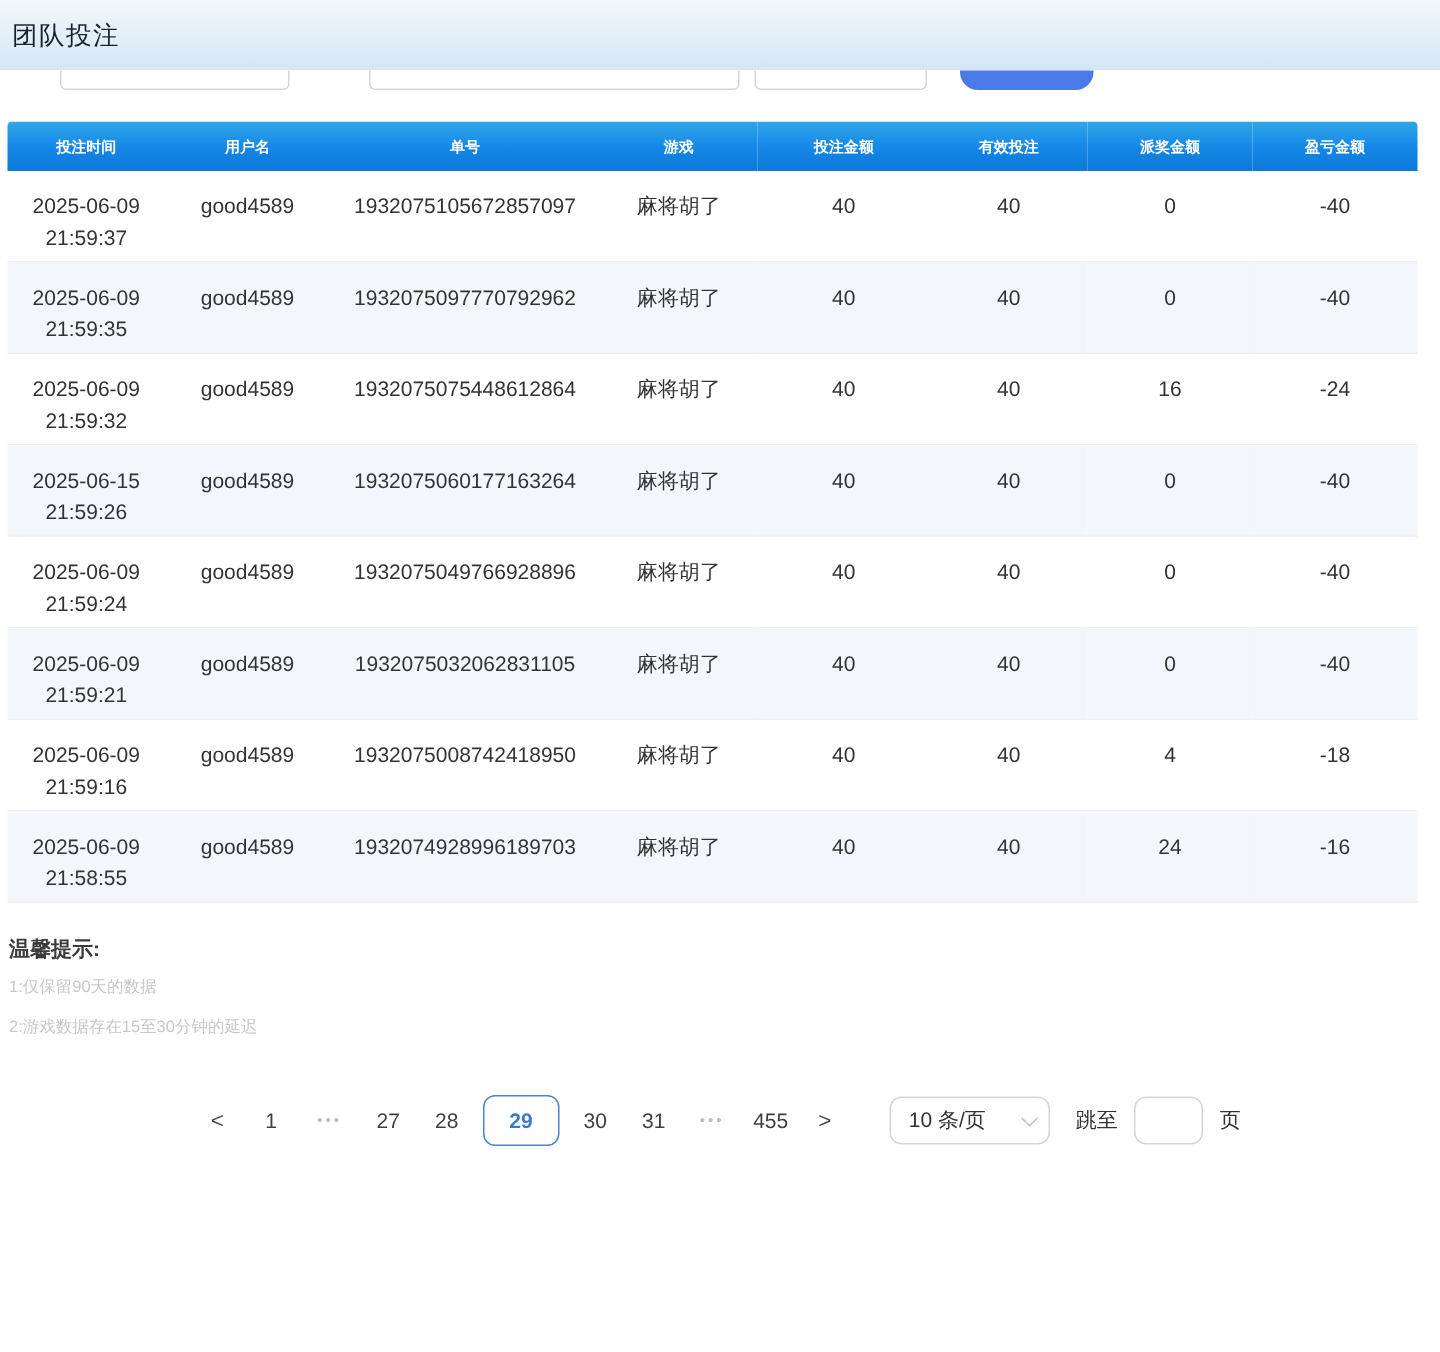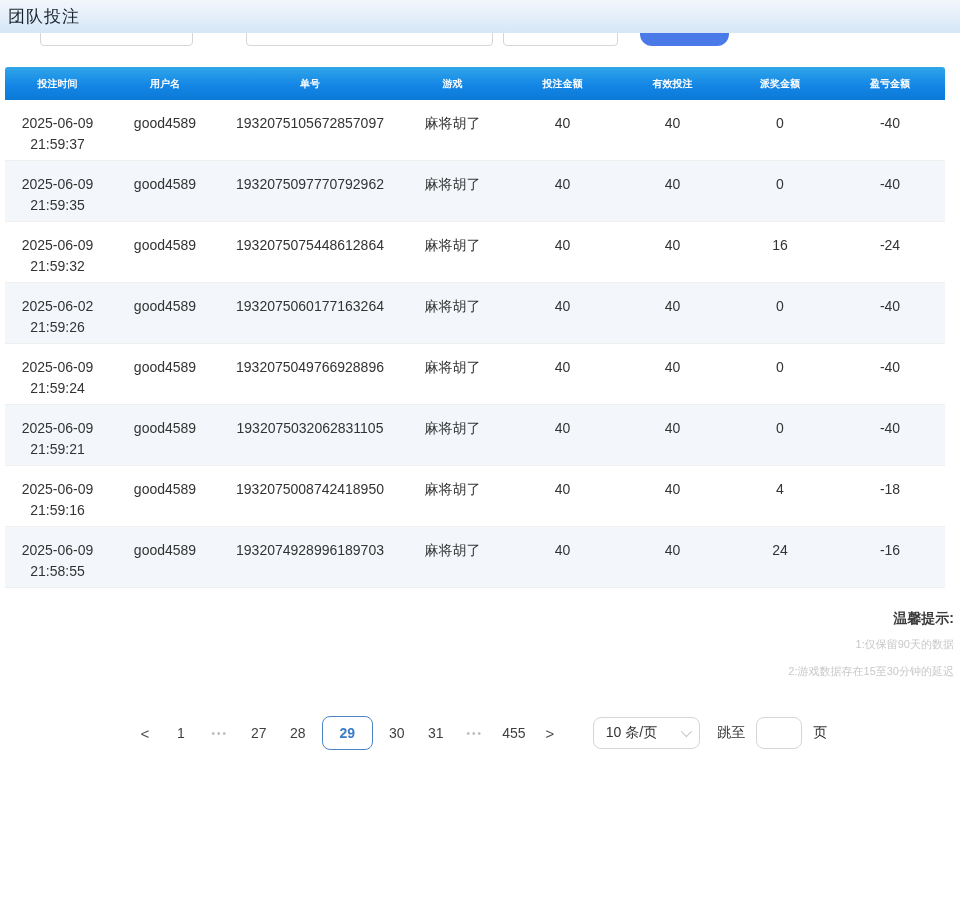--- a/index.html
+++ b/index.html
@@ -1,20 +1,20 @@
 <!DOCTYPE html>
 <html><head>
 <meta charset="utf-8">
 <style>
   * { margin:0; padding:0; box-sizing:border-box; }
   html,body { width:960px; height:901px; background:#fff; overflow:hidden;
     font-family:"Liberation Sans", sans-serif; }
 
   
-  .titlebar { height:33px; background:linear-gradient(180deg,#f2f7fc 0%,#d6e6f6 100%);
+  .titlebar { height:47px; background:linear-gradient(180deg,#f2f7fc 0%,#d6e6f6 100%);
     display:flex; align-items:center; padding-left:8px; }
   .titlebar-text { font-size:17px; color:#16222e; letter-spacing:1px; }
 
   
   .filter-strip { position:relative; height:34px; overflow:hidden; background:#fff; }
   .ctrl { position:absolute; top:-19px; height:32px; background:#fff;
     border:1px solid #d6d6d6; border-radius:4px; outline:none; }
   .ctrl-1 { left:40px;  width:153px; }
   .ctrl-2 { left:246px; width:247px; }
   .ctrl-3 { left:503px; width:115px; }
@@ -27,21 +27,21 @@
   thead th { height:33px; background:linear-gradient(180deg,#30a6e8 0%,#1486e6 55%,#0b79d6 100%);
     color:#fff; font-size:10px; font-weight:bold; text-align:center; }
   thead th:first-child { border-top-left-radius:3px; }
   thead th:last-child  { border-top-right-radius:3px; }
   tbody td { height:61px; vertical-align:top; padding-top:13px; text-align:center;
     font-size:14px; color:#333; line-height:21px; border-bottom:1px solid #efefef;
     overflow:hidden; }
   tbody tr:nth-child(even) { background:#f3f7fb; }
 
   
-  .notes { margin:17px 6px 0;text-align:right; }
+  .notes { margin:17px 6px 0; }
   .notes-title { font-size:14px; font-weight:bold; color:#3b3b3b; line-height:26px; }
   .note-line { font-size:11px; color:#c8c8c8; line-height:27px; }
 
   
   .pagination { margin-top:31px; display:flex; justify-content:center; align-items:center; gap:9px; }
   .pg-item { min-width:30px; height:32px; display:flex; align-items:center;
     justify-content:center; font-size:14px; color:#3f3f3f; cursor:pointer; user-select:none; }
   .pg-arrow { color:#4a4a4a; font-size:15px; min-width:24px; }
   .pg-ellipsis { color:#bcbcbc; font-size:10px; letter-spacing:2px; cursor:default; }
   .pg-num.active { border:1px solid #4d86c5; border-radius:8px; color:#3a7bc8;
@@ -119,21 +119,21 @@
     <td>2025-06-09 21:59:32</td>
     <td>good4589</td>
     <td>1932075075448612864</td>
     <td>麻将胡了</td>
     <td>40</td>
     <td>40</td>
     <td>16</td>
     <td>-24</td>
   </tr>
         <tr>
-    <td>2025-06-02 21:59:26</td>
+    <td>2025-06-15 21:59:26</td>
     <td>good4589</td>
     <td>1932075060177163264</td>
     <td>麻将胡了</td>
     <td>40</td>
     <td>40</td>
     <td>0</td>
     <td>-40</td>
   </tr>
         <tr>
     <td>2025-06-09 21:59:24</td>

